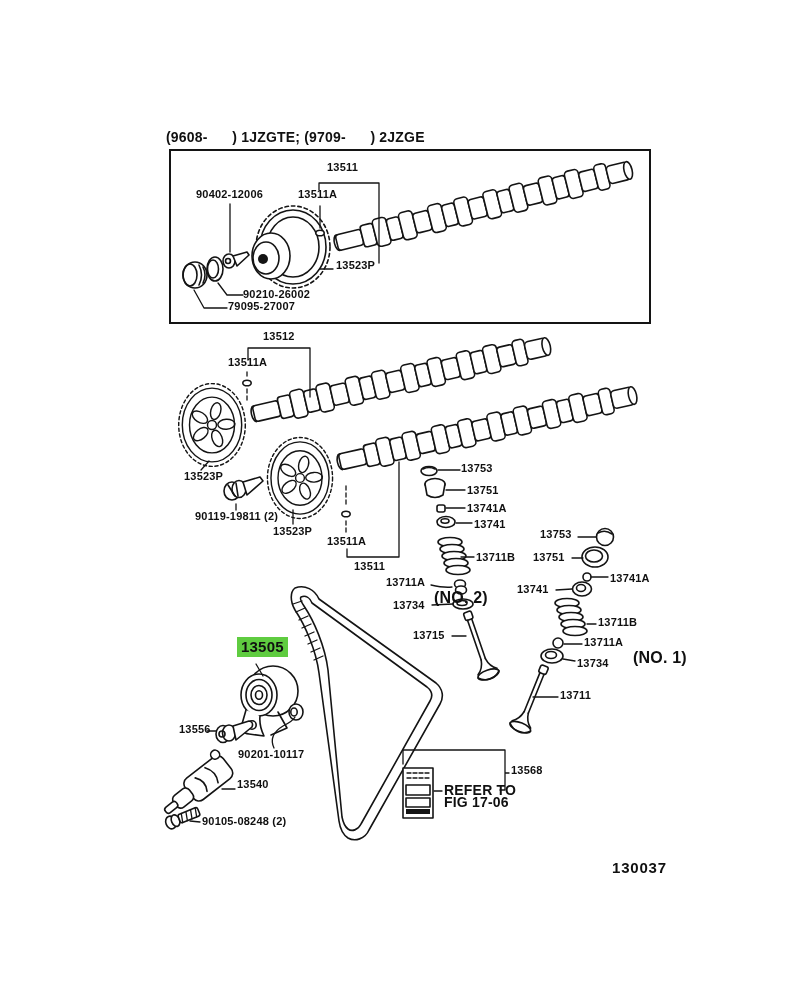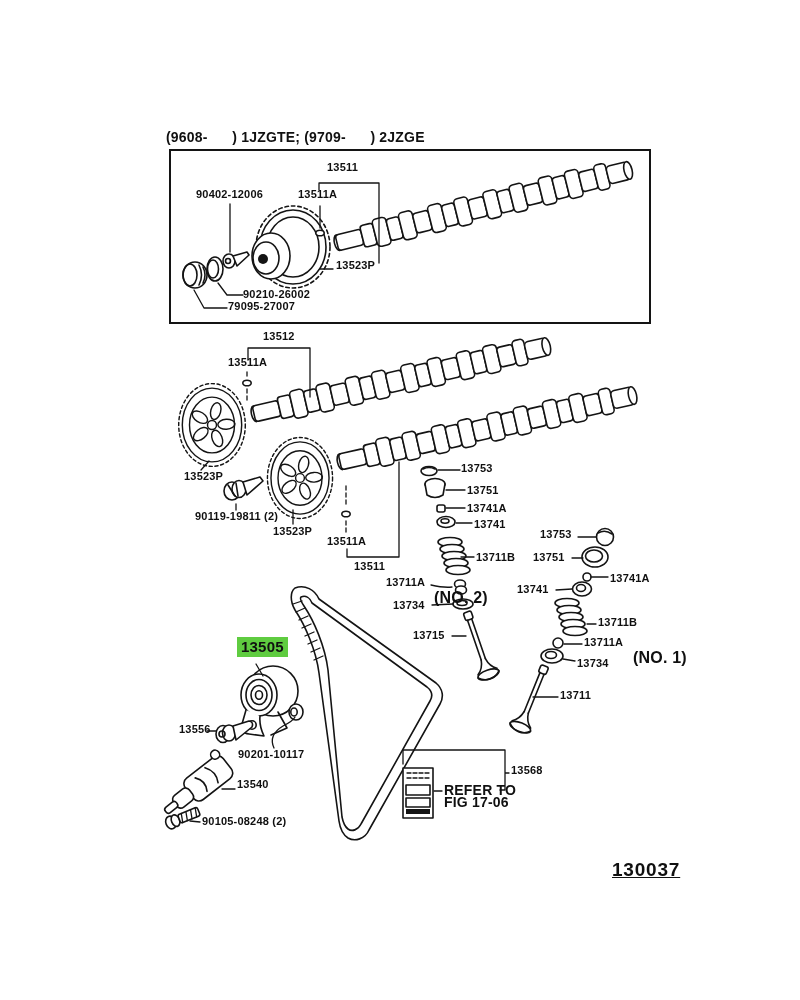--- a/index.html
+++ b/index.html
@@ -14,21 +14,21 @@
   .thin{stroke-width:1.3;}
   .dash{stroke-dasharray:3.5 3;}
   .ddash{stroke-dasharray:4 3;stroke-width:1.3;}
   .lbl{
     position:absolute;font-weight:bold;font-size:11px;letter-spacing:.2px;
     color:#101010;white-space:pre;line-height:1.05;
   }
   .hdr{font-size:14px;letter-spacing:.2px;}
   .sub{font-size:16px;margin-left:47px;}
   .note{font-size:14px;}
-  .fig{font-size:19px;letter-spacing:.8px;text-decoration:underline;}
+  .fig{font-size:15px;letter-spacing:.8px;}
   .hl{font-size:15px;padding:2px 4px;}
 </style>
 </head>
 <body>
 
 <div class="stage">
 
 <svg width="800" height="1000" viewBox="0 0 800 1000">
   <defs>
     <g id="cam">

